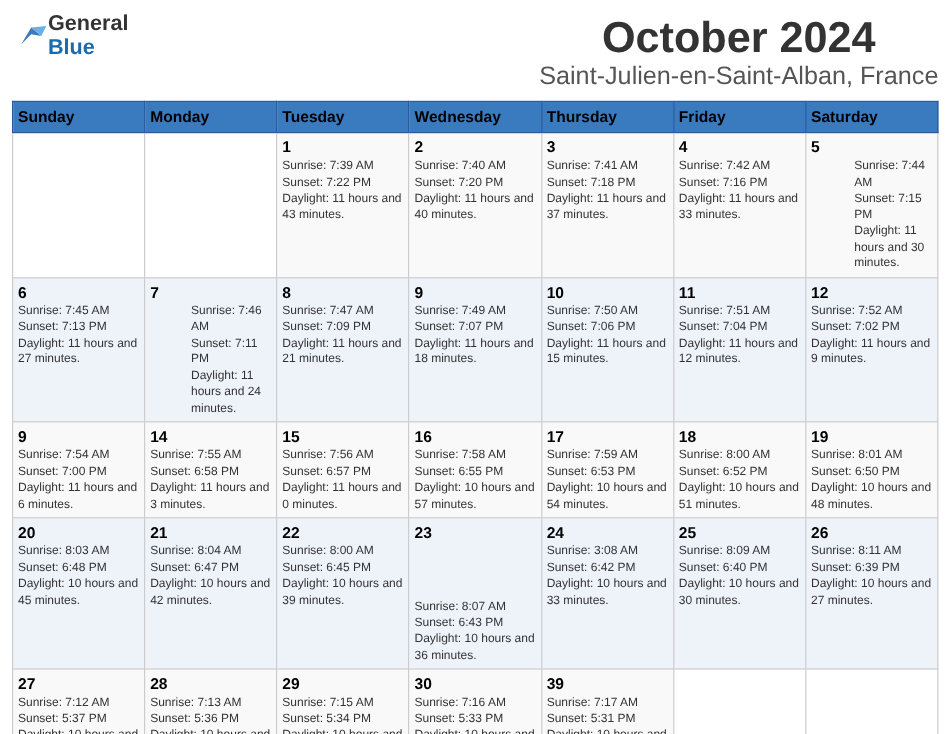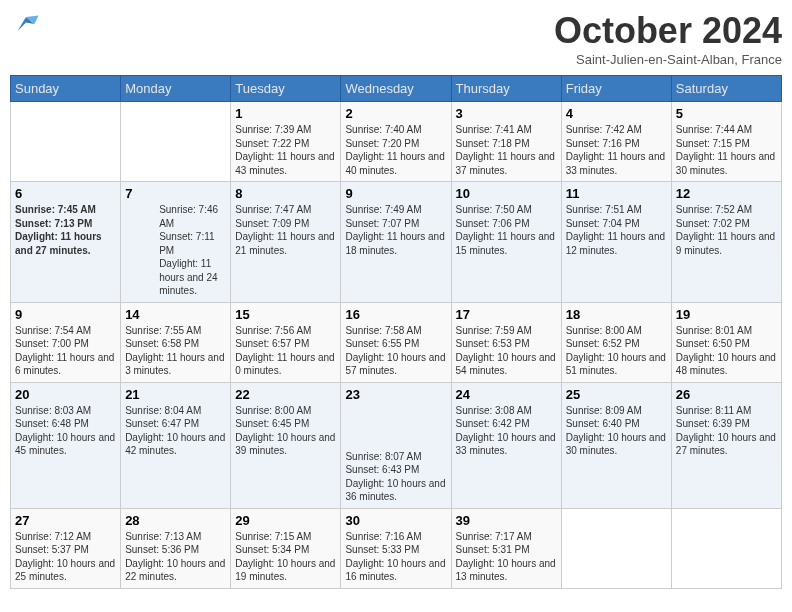--- a/index.html
+++ b/index.html
@@ -29,40 +29,40 @@
       line-height: 1.1;
     }
     .logo-general { color: #333; }
     .logo-blue { color: #1a6aad; }
     .logo-bird {
       width: 28px;
       height: 28px;
       margin-left: 2px;
     }
     .title-block {
-      text-align: right;
+      text-align: center;
     }
     .month-title {
       font-size: 36px;
       font-weight: bold;
       color: #333;
     }
     .location {
-      font-size: 13px;
+      font-size: 21px;
       color: #555;
     }
     table {
       width: 100%;
       border-collapse: collapse;
       font-size: 11px;
     }
     thead tr th {
       background: #3a7abf;
-      color: #e5e5e5;
-      font-weight: normal;
+      color: #000000;
+      font-weight: bold;
       padding: 5px 4px;
       text-align: left;
       border: 1px solid #2a5a9f;
       font-size: 13px;
     }
     tbody tr td {
       border: 1px solid #ccc;
       vertical-align: top;
       padding: 4px;
       min-height: 80px;
@@ -90,20 +90,24 @@
   </style>
 </head>
 <body>
 
 <div class="header">
   <div class="logo">
     <svg class="logo-bird" viewBox="0 0 40 40" xmlns="http://www.w3.org/2000/svg">
       <polygon points="8,30 20,10 32,20 20,18" fill="#3a7abf"></polygon>
       <polygon points="20,10 38,8 32,20" fill="#6ab0e8"></polygon>
     </svg>
+    <div class="logo-text">
+      <span class="logo-general">General</span>
+      <span class="logo-blue">Blue</span>
+    </div>
   </div>
   <div class="title-block">
     <div class="month-title">October 2024</div>
     <div class="location">Saint-Julien-en-Saint-Alban, France</div>
   </div>
 </div>
 
 <table>
   <thead>
     <tr>
@@ -139,29 +143,29 @@
 Daylight: 11 hours and 37 minutes.</div>
         </td>
         <td>
           <span class="day-num">4</span>
           <div class="day-info" style="white-space: pre-line;">Sunrise: 7:42 AM
 Sunset: 7:16 PM
 Daylight: 11 hours and 33 minutes.</div>
         </td>
         <td>
           <span class="day-num">5</span>
-          <div class="day-info" style="white-space: pre-line;">Sunrise: 7:44 AM
+          <div class="day-info" style="white-space: pre-line; margin-left: 36px;">Sunrise: 7:44 AM
 Sunset: 7:15 PM
 Daylight: 11 hours and 30 minutes.</div>
         </td>
       </tr>
       <tr>
         <td>
           <span class="day-num">6</span>
-          <div class="day-info" style="white-space: pre-line; font-weight: bold;">Sunrise: 7:45 AM
+          <div class="day-info" style="white-space: pre-line;">Sunrise: 7:45 AM
 Sunset: 7:13 PM
 Daylight: 11 hours and 27 minutes.</div>
         </td>
         <td>
           <span class="day-num">7</span>
           <div class="day-info" style="white-space: pre-line; margin-left: 34px;">Sunrise: 7:46 AM
 Sunset: 7:11 PM
 Daylight: 11 hours and 24 minutes.</div>
         </td>
         <td>

